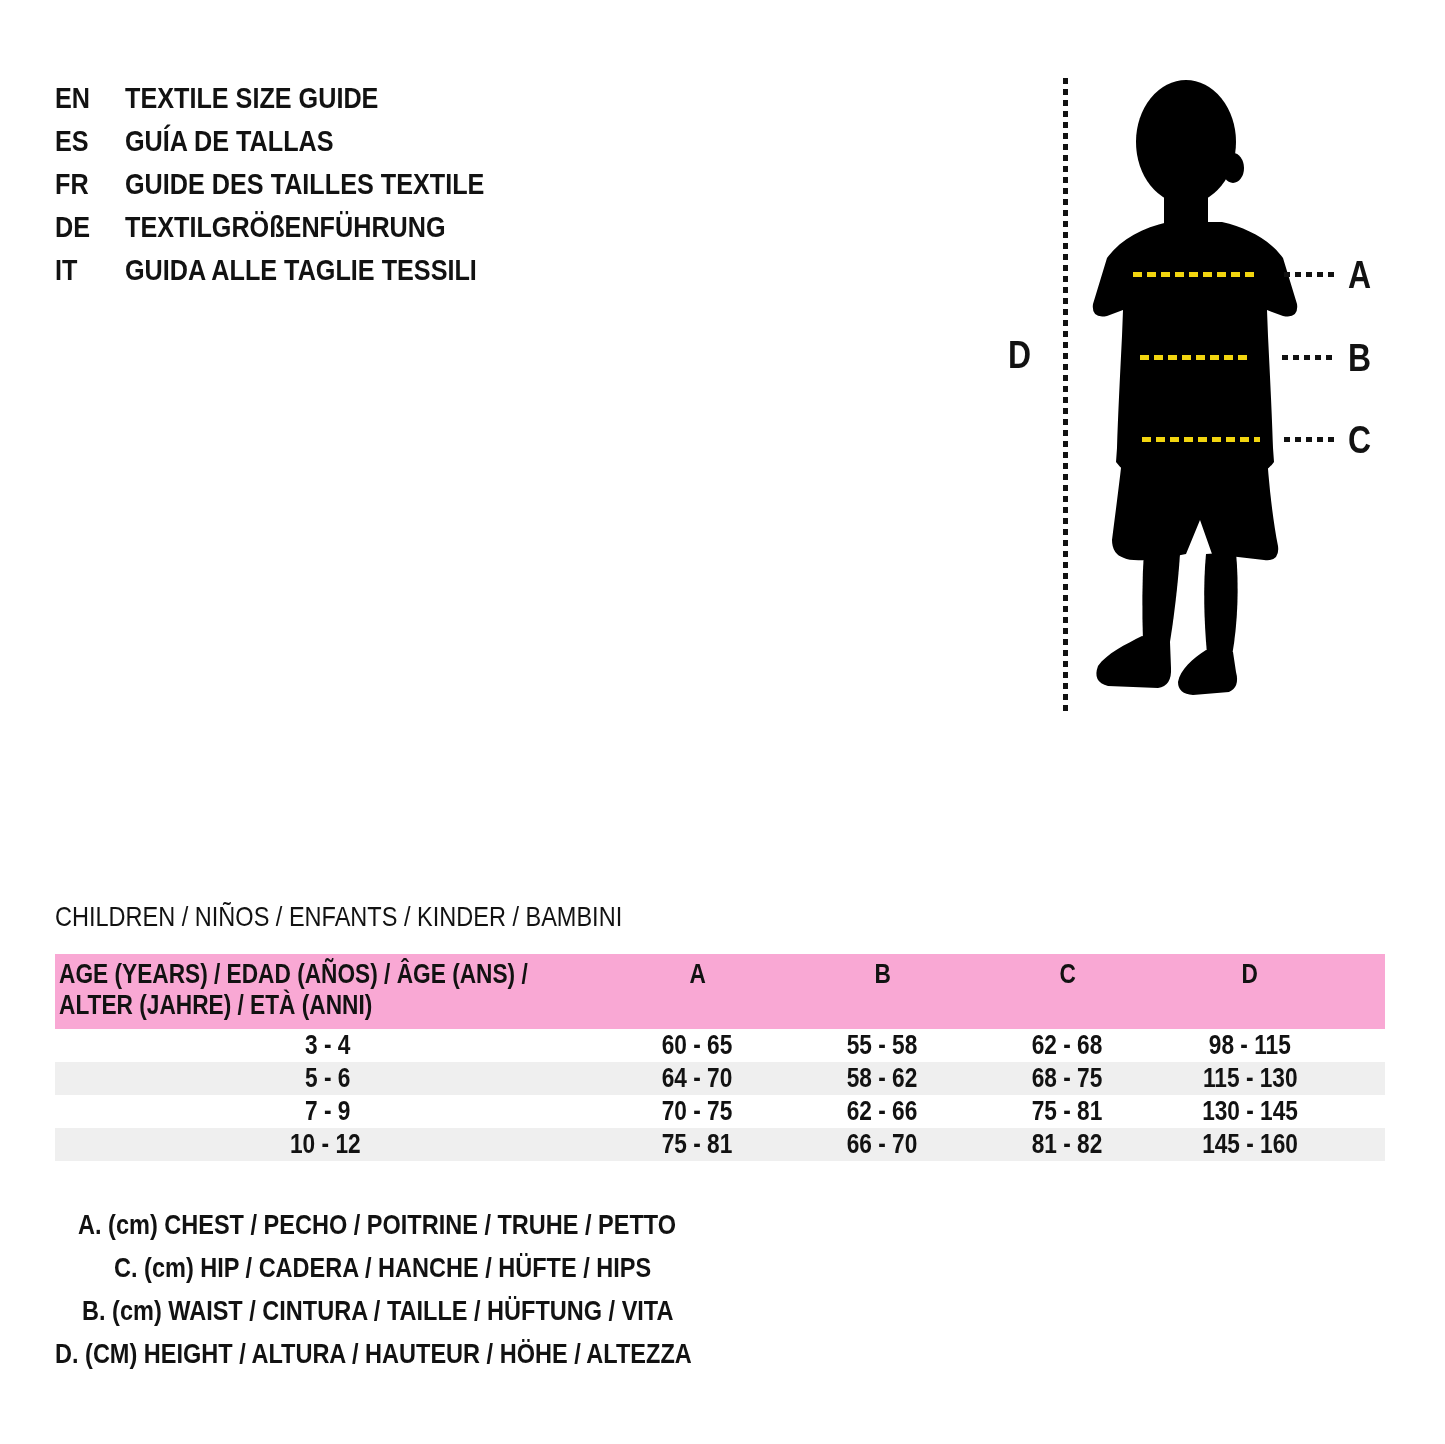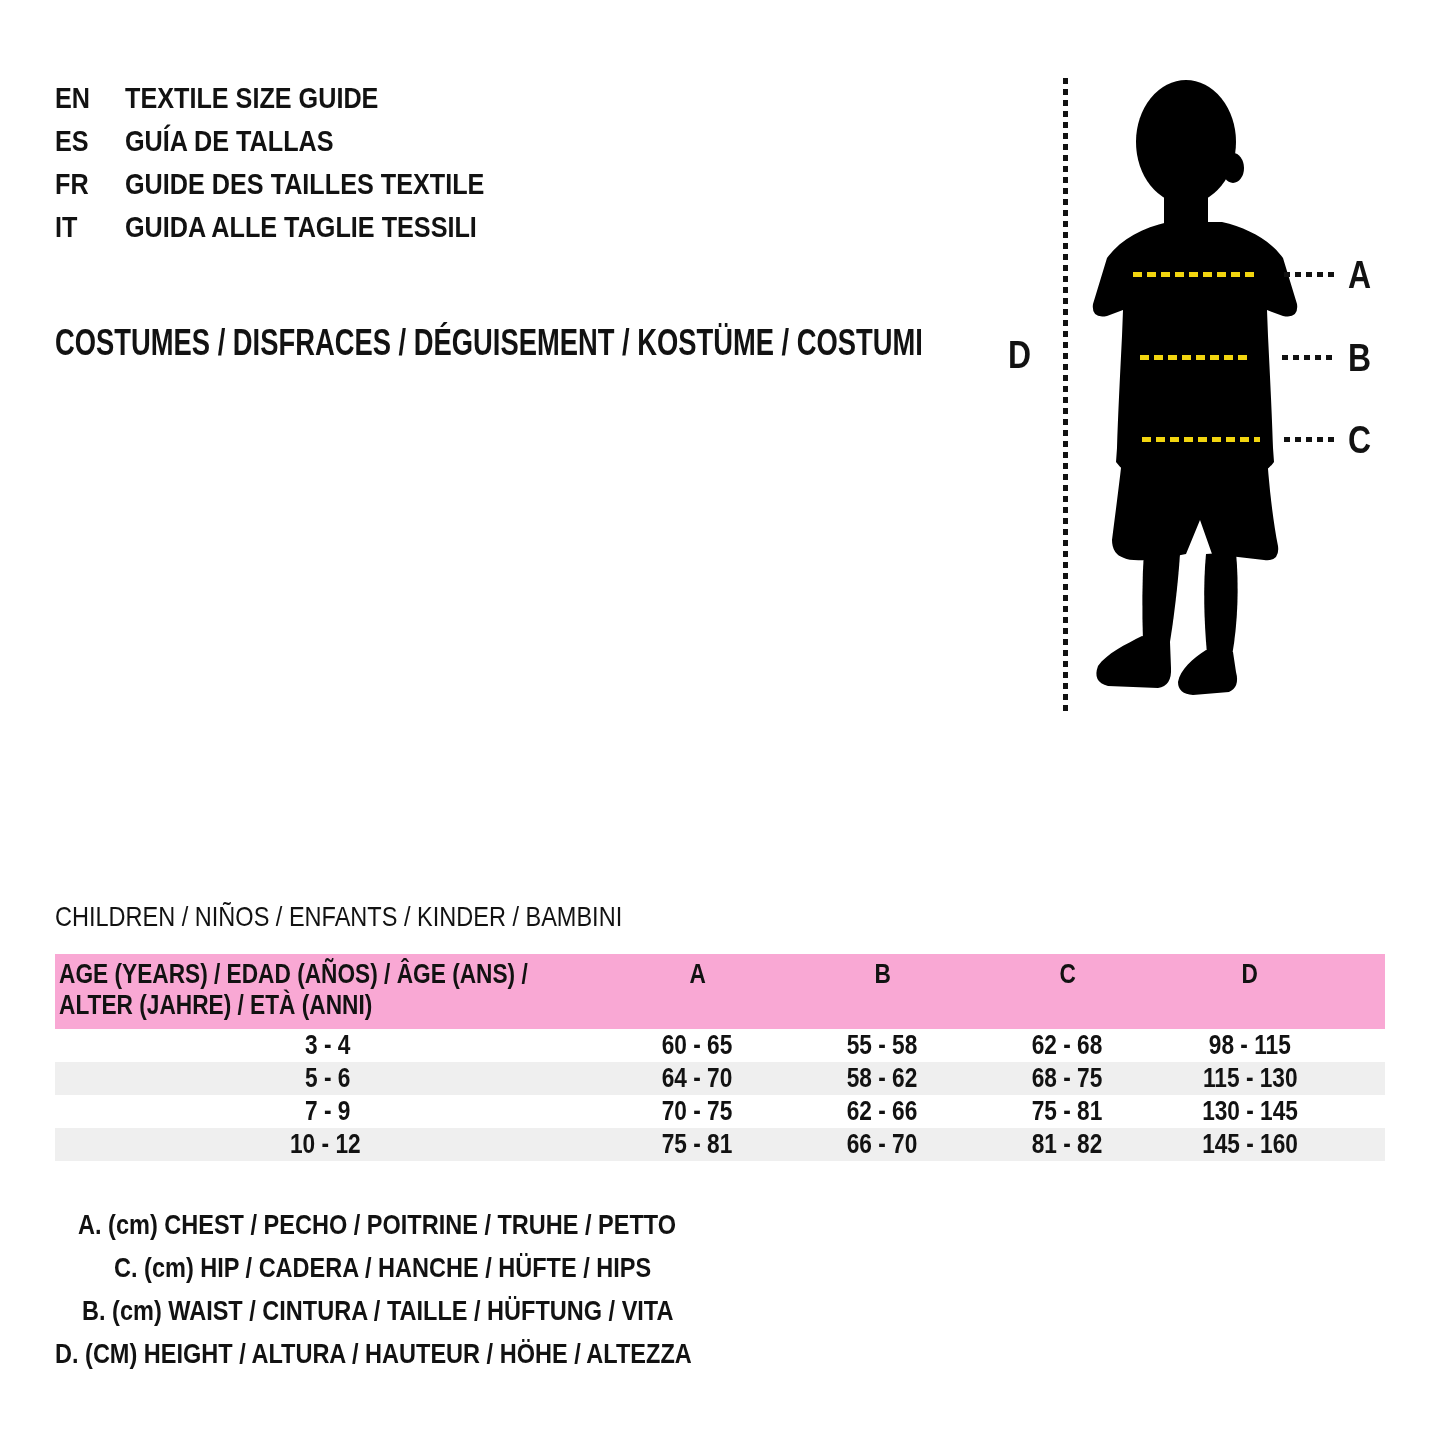--- a/index.html
+++ b/index.html
@@ -66,27 +66,27 @@
     <div class="lang-row">
       <span class="lang-code cond">EN</span><span class="cond">TEXTILE SIZE GUIDE</span>
     </div>
     <div class="lang-row">
       <span class="lang-code cond">ES</span><span class="cond">GUÍA DE TALLAS</span>
     </div>
     <div class="lang-row">
       <span class="lang-code cond">FR</span><span class="cond">GUIDE DES TAILLES TEXTILE</span>
     </div>
     <div class="lang-row">
+      <span class="lang-code cond">DE</span><span class="cond">TEXTILGRÖßENFÜHRUNG</span>
+    </div>
+    <div class="lang-row">
       <span class="lang-code cond">IT</span><span class="cond">GUIDA ALLE TAGLIE TESSILI</span>
     </div>
   </div>
 
-  <div class="category-title">
-    <span class="cond-w">COSTUMES / DISFRACES / DÉGUISEMENT / KOSTÜME / COSTUMI</span>
-  </div>
 
   <div class="vline"></div>
   <div class="fig-label label-d">
     <span class="cond">D</span>
   </div>
 
   <svg class="silhouette" viewBox="0 0 230 636" xmlns="http://www.w3.org/2000/svg" aria-hidden="true">
     <g fill="#000000">
       <ellipse cx="106" cy="66" rx="50" ry="62"></ellipse>
       <ellipse cx="153" cy="92" rx="11" ry="15"></ellipse>

